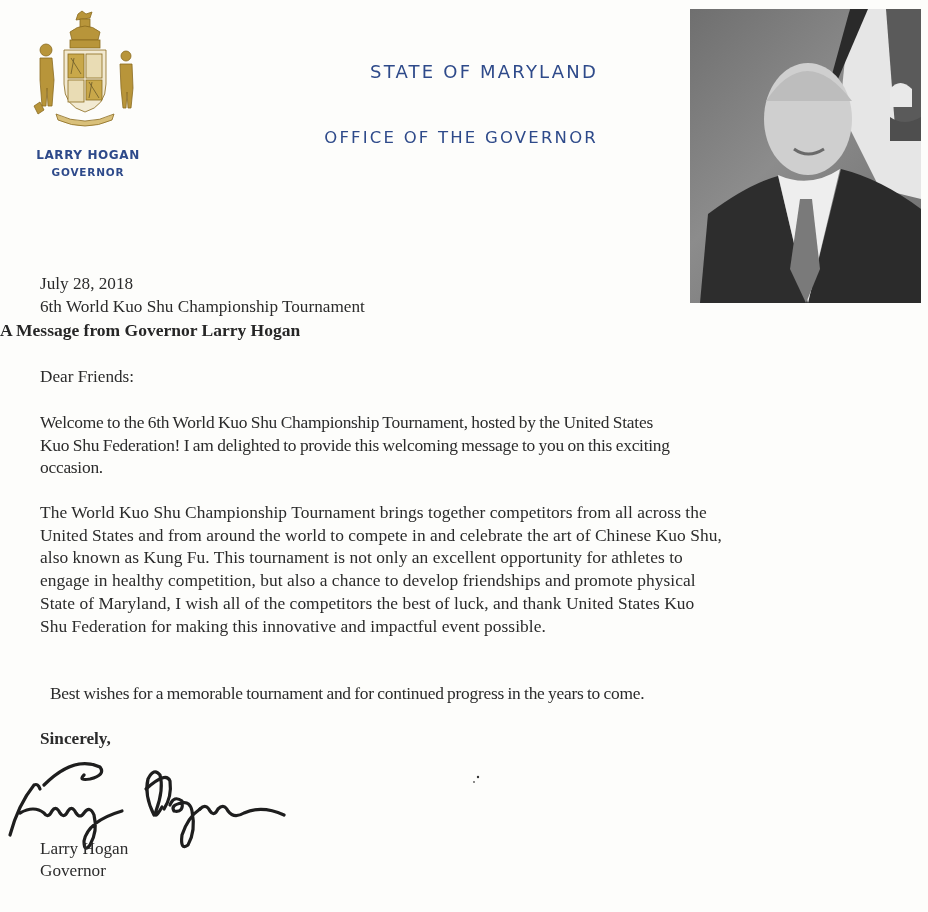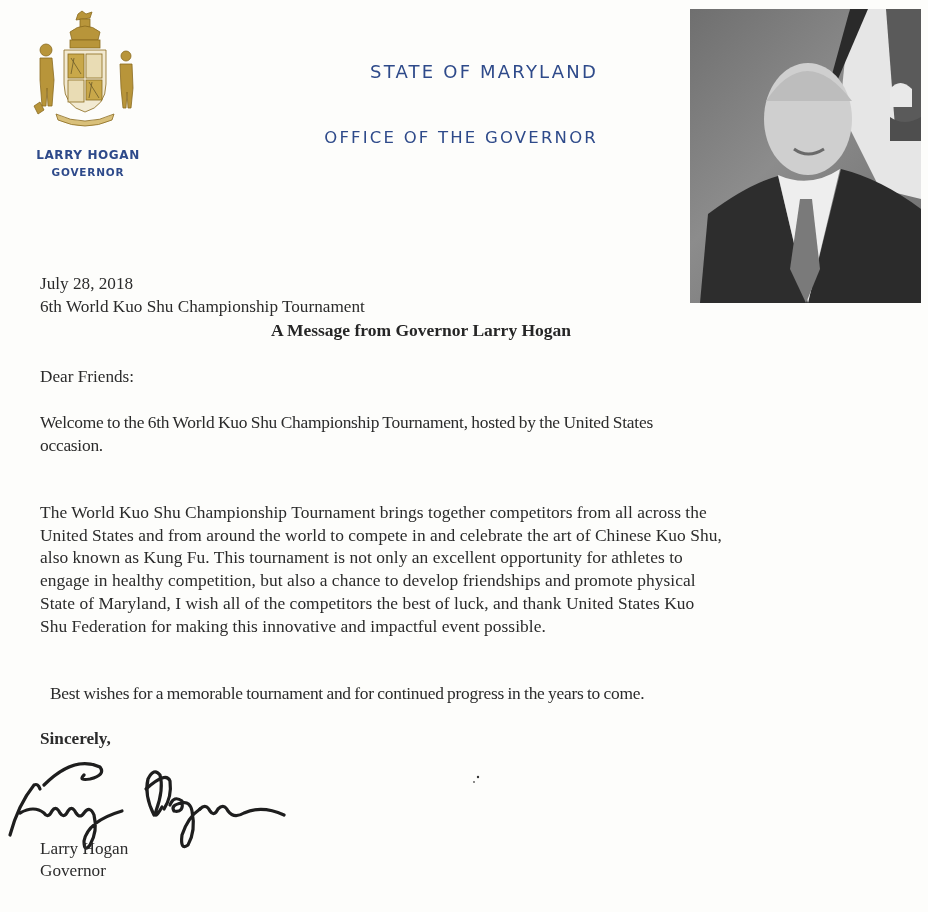--- a/index.html
+++ b/index.html
@@ -27,21 +27,21 @@
   .hdr1 { top: 61px; font-size: 18px; letter-spacing: 2.2px; }
   .hdr2 { top: 90px; font-size: 16.5px; letter-spacing: 2.2px; margin-top: 38px; }
   .photo {
     position: absolute; left: 690px; top: 9px; width: 231px; height: 294px;
     background: linear-gradient(135deg, #6f6f6f 0%, #8c8c8c 45%, #6a6a6a 100%);
     overflow: hidden;
   }
   .text { position: absolute; font-size: 17.2px; line-height: 22.5px; }
   .addr { left: 40px; top: 229px; margin-top: 44px; }
   .title {
-    position: absolute; left: 0; width: 842px; text-align: center; top: 320px;
+    position: absolute; left: 0; width: 842px; text-align: left; top: 320px;
     font-weight: bold; font-size: 17.5px; color: #262626;
   }
   .salutation { left: 40px; top: 366px; }
   .para { left: 40px; width: 790px; font-size: 17.4px; line-height: 22.7px; }
   .p1 { top: 411px; letter-spacing: -0.25px; word-spacing: -0.5px; }
   .p2 { top: 501px; letter-spacing: 0.05px; }
   .p3 { top: 682px; letter-spacing: -0.25px; word-spacing: -0.6px; margin-left: 10px; }
   .closing { left: 40px; top: 728px; font-weight: bold; }
   .sig { position: absolute; left: 4px; top: 755px; width: 290px; height: 100px; }
   .signame { left: 40px; top: 838px; }
@@ -98,20 +98,21 @@
   <div>July 28, 2018</div>
   <div>6th World Kuo Shu Championship Tournament</div>
 </div>
 
 <div class="title">A Message from Governor Larry Hogan</div>
 
 <div class="text salutation">Dear Friends:</div>
 
 <div class="text para p1">
   <div>Welcome to the 6th World Kuo Shu Championship Tournament, hosted by the United States</div>
+  <div>Kuo Shu Federation!  I am delighted to provide this welcoming message to you on this exciting</div>
   <div>occasion.</div>
 </div>
 
 <div class="text para p2">
   <div>The World Kuo Shu Championship Tournament brings together competitors from all across the</div>
   <div>United States and from around the world to compete in and celebrate the art of Chinese Kuo Shu,</div>
   <div>also known as Kung Fu.  This tournament is not only an excellent opportunity for athletes to</div>
   <div>engage in healthy competition, but also a chance to develop friendships and promote physical</div>
   <div>State of Maryland, I wish all of the competitors the best of luck, and thank United States Kuo</div>
   <div>Shu Federation for making this innovative and impactful event possible.</div>

